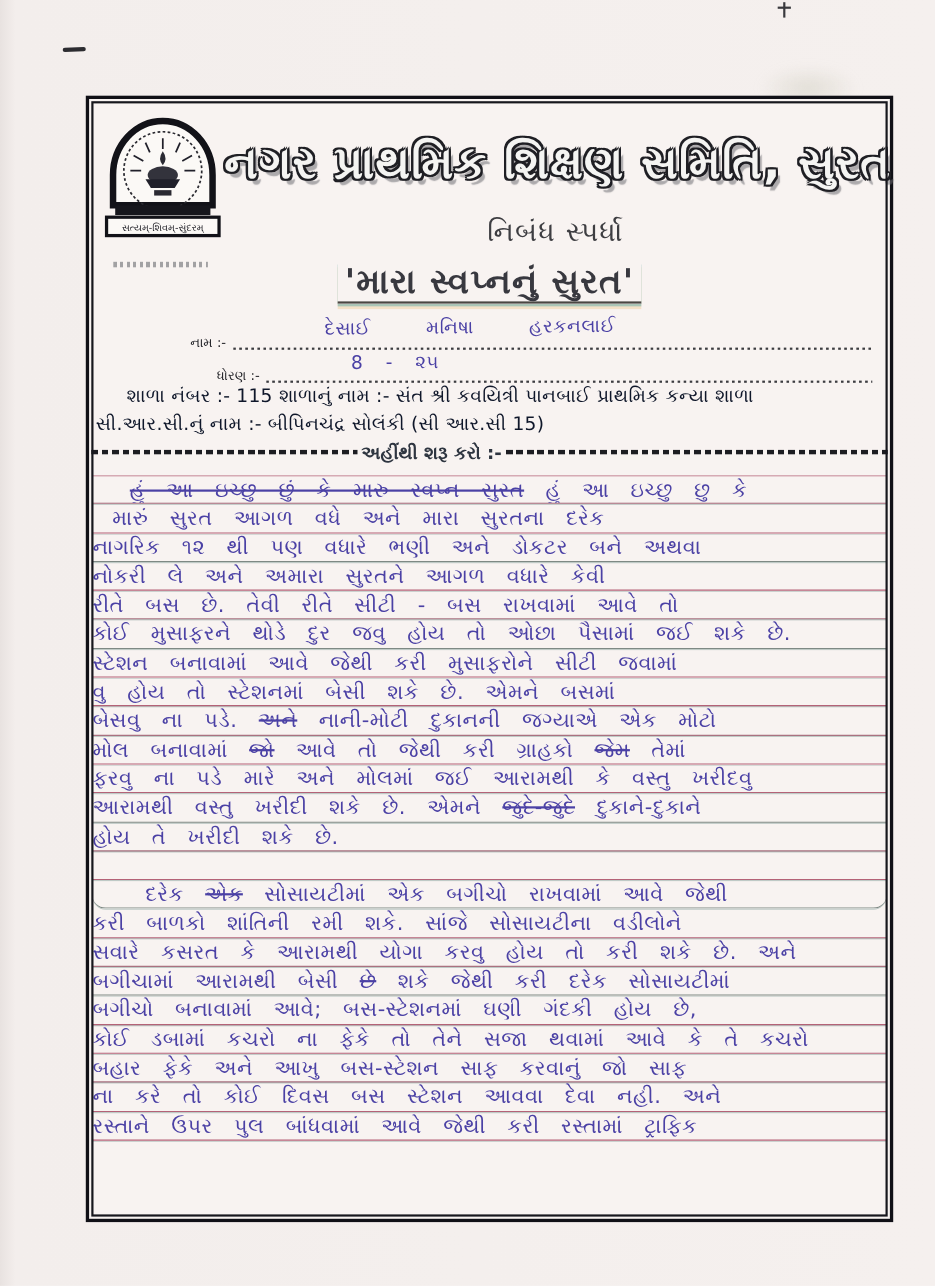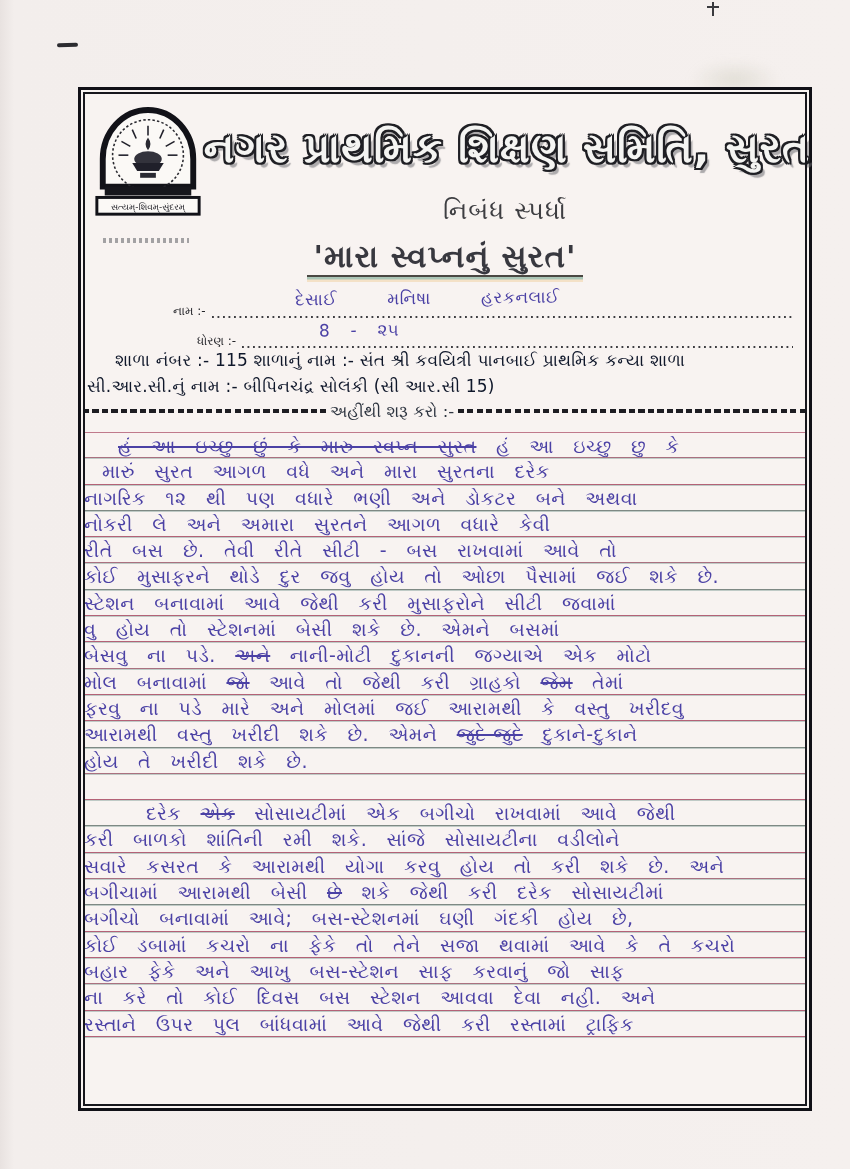--- a/index.html
+++ b/index.html
@@ -61,21 +61,21 @@
 
   .print-line { position:absolute; font-size:17px; color:#0f172a; letter-spacing:.2px; white-space:nowrap; }
   .line-school { left:34px; top:260px; }
   .line-crc { left:6px; top:286px; }
 
   
   .start-divider { position:absolute; left:2px; right:2px; top:312px; height:18px;
     display:flex; align-items:center; }
   .dash-seg { height:3.5px; background-image:repeating-linear-gradient(to right,#1d1d22 0 6px, transparent 6px 9.5px); }
   .dash-left { flex:.78; } .dash-right { flex:1.12; }
-  .start-label { font-size:16.5px; color:#2e3540; white-space:nowrap; padding:0 4px; }
+  .start-label { font-size:16.5px; color:#2e3540; white-space:nowrap; padding:0 4px;font-weight:bold; }
 
   
   .writing-area { position:absolute; left:3px; right:3px; top:342px; height:660px; overflow:hidden; }
   .hw-row { height:26.3px; line-height:27px; font-size:19px; color:var(--ink,#4b41a5);
     white-space:nowrap; overflow:hidden; word-spacing:13px; letter-spacing:.4px;
     border-bottom:1px solid rgba(168,72,98,.85);
     box-shadow:0 1px 0 rgba(70,115,108,.32); }
   .hw-row:first-child { border-top:1px solid rgba(168,72,98,.7); }
   .hw-row:nth-child(3n) { border-bottom-color:rgba(95,110,105,.8); }
   .hw-row:nth-child(4n+1) { border-bottom-color:rgba(150,80,100,.8); }
@@ -156,21 +156,21 @@
         <div class="hw-row"><span>રીતે બસ છે. તેવી રીતે સીટી - બસ રાખવામાં આવે તો</span></div>
         <div class="hw-row"><span>કોઈ મુસાફરને થોડે દુર જવુ હોય તો ઓછા પૈસામાં જઈ શકે છે.</span></div>
         <div class="hw-row"><span>સ્ટેશન બનાવામાં આવે જેથી કરી મુસાફરોને સીટી જવામાં</span></div>
         <div class="hw-row"><span>વુ હોય તો સ્ટેશનમાં બેસી શકે છે. એમને બસમાં</span></div>
         <div class="hw-row"><span>બેસવુ ના પડે.</span> <span class="struck">અને</span> <span>નાની-મોટી દુકાનની જગ્યાએ એક મોટો</span></div>
         <div class="hw-row"><span>મોલ બનાવામાં</span> <span class="struck">જો</span> <span>આવે તો જેથી કરી ગ્રાહકો</span> <span class="struck">જેમ</span> <span>તેમાં</span></div>
         <div class="hw-row"><span>ફરવુ ના પડે મારે અને મોલમાં જઈ આરામથી કે વસ્તુ ખરીદવુ</span></div>
         <div class="hw-row"><span>આરામથી વસ્તુ ખરીદી શકે છે. એમને</span> <span class="struck">જુદે-જુદે</span> <span>દુકાને-દુકાને</span></div>
         <div class="hw-row"><span>હોય તે ખરીદી શકે છે.</span></div>
         <div class="hw-row"></div>
-        <div class="hw-row" style="padding-left: 62px;"><span>દરેક</span> <span class="struck">એક</span> <span>સોસાયટીમાં એક બગીચો રાખવામાં આવે જેથી</span></div>
+        <div class="hw-row" style="padding-left: 48px; border-radius: 12px;"><span>દરેક</span> <span class="struck">એક</span> <span>સોસાયટીમાં એક બગીચો રાખવામાં આવે જેથી</span></div>
         <div class="hw-row"><span>કરી બાળકો શાંતિની રમી શકે. સાંજે સોસાયટીના વડીલોને</span></div>
         <div class="hw-row"><span>સવારે કસરત કે આરામથી યોગા કરવુ હોય તો કરી શકે છે. અને</span></div>
         <div class="hw-row"><span>બગીચામાં આરામથી બેસી</span> <span class="struck">છે</span> <span>શકે જેથી કરી દરેક સોસાયટીમાં</span></div>
         <div class="hw-row"><span>બગીચો બનાવામાં આવે; બસ-સ્ટેશનમાં ઘણી ગંદકી હોય છે,</span></div>
         <div class="hw-row"><span>કોઈ ડબામાં કચરો ના ફેકે તો તેને સજા થવામાં આવે કે તે કચરો</span></div>
         <div class="hw-row"><span>બહાર ફેકે અને આખુ બસ-સ્ટેશન સાફ કરવાનું જો સાફ</span></div>
         <div class="hw-row"><span>ના કરે તો કોઈ દિવસ બસ સ્ટેશન આવવા દેવા નહી. અને</span></div>
         <div class="hw-row"><span>રસ્તાને ઉપર પુલ બાંધવામાં આવે જેથી કરી રસ્તામાં ટ્રાફિક</span></div>
       </div>
 

